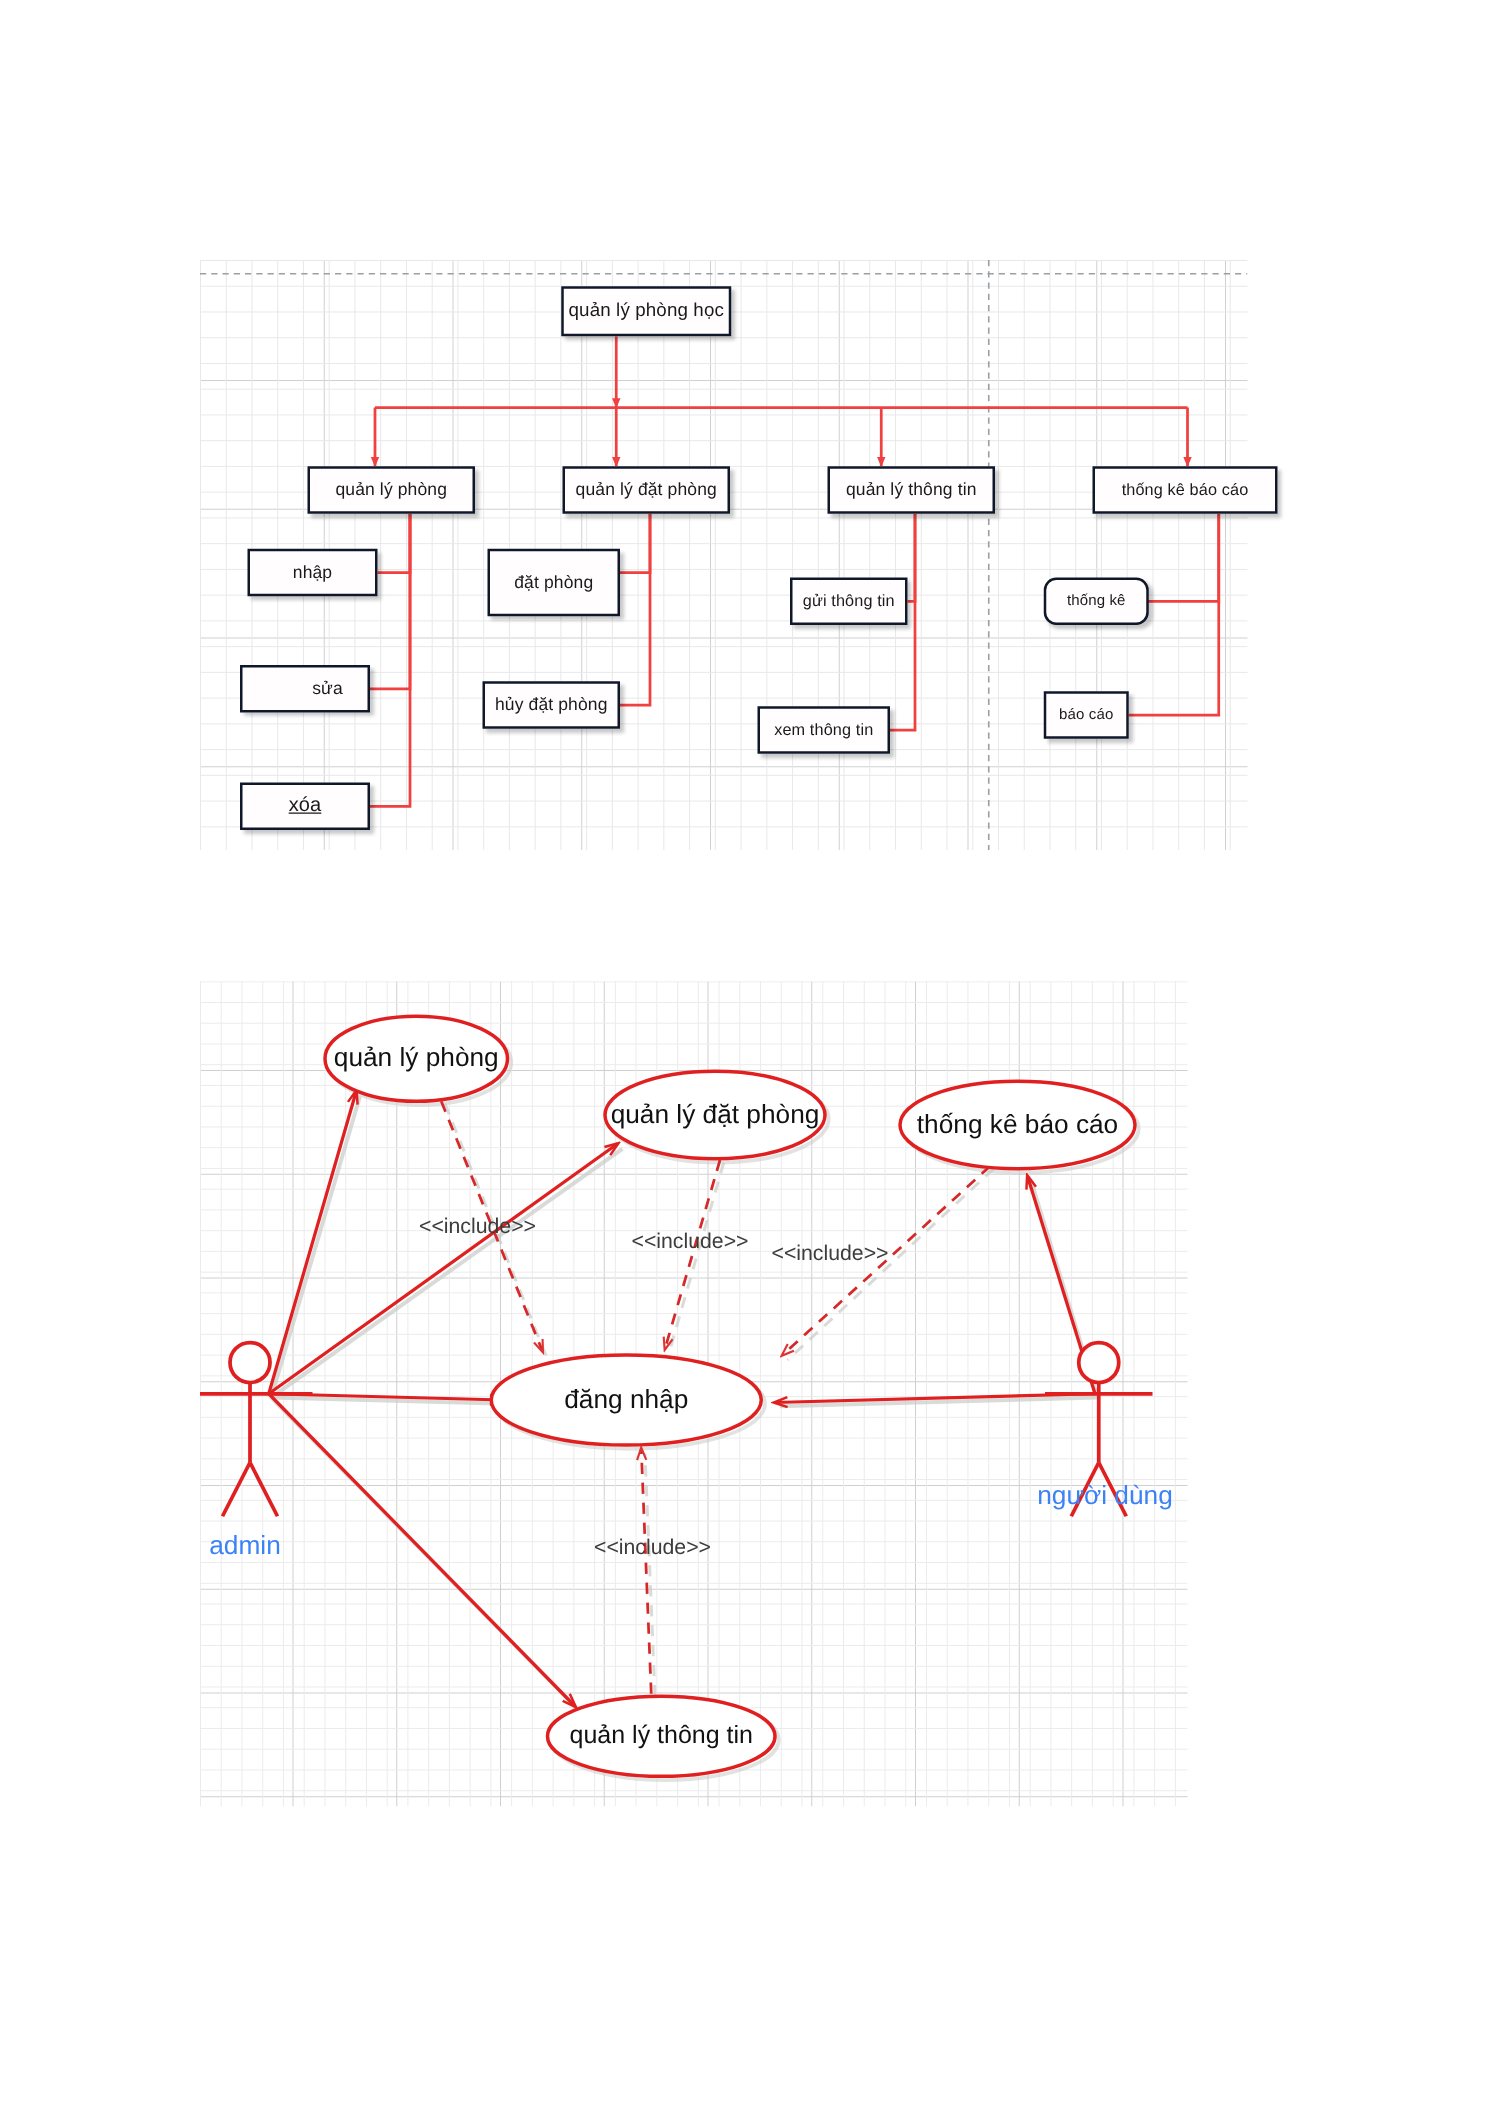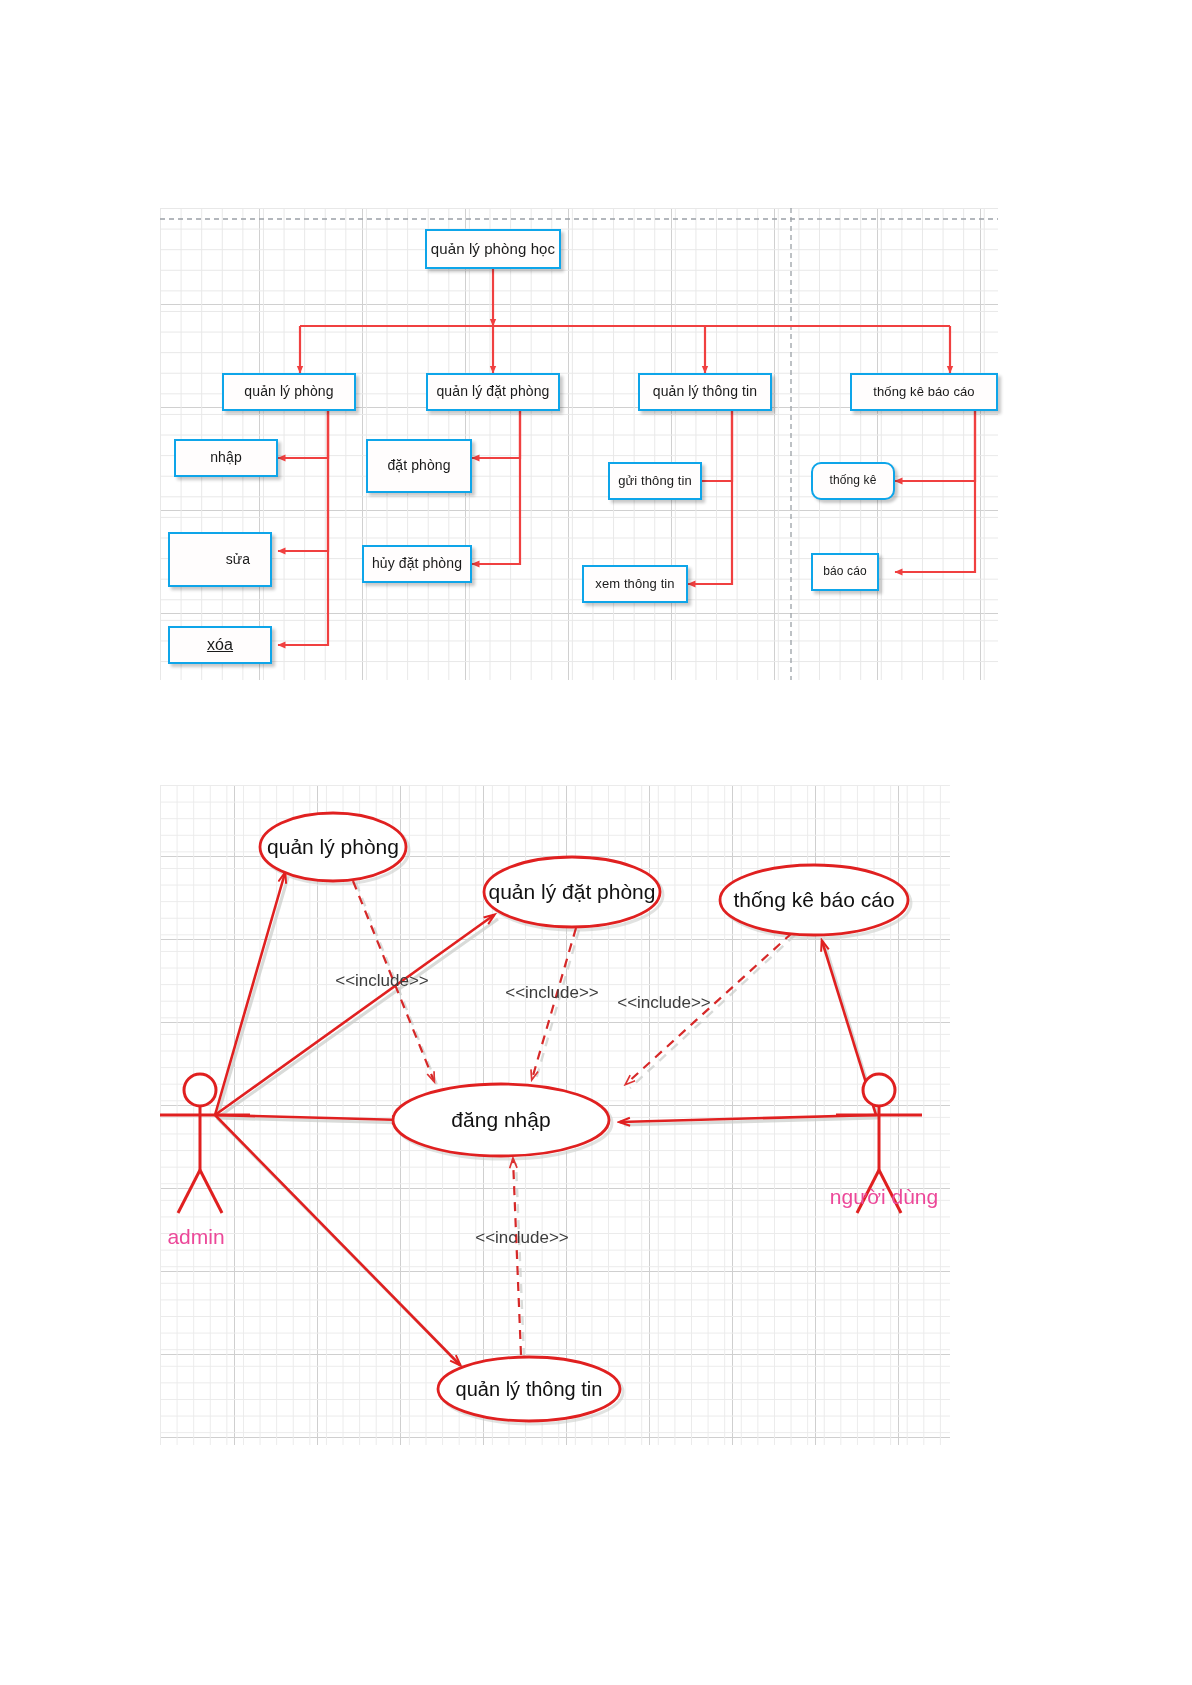--- a/index.html
+++ b/index.html
@@ -46,29 +46,30 @@
       linear-gradient(to right, #d0d0d0 1px, transparent 1px),
       linear-gradient(to bottom, #d0d0d0 1px, transparent 1px);
     background-size: 20.6px 20.6px, 20.6px 20.6px, 103px 103px, 103px 103px;
     background-position: 0 0, 0 0, -4px -7px, -4px -7px;
   }
 
   .node-box {
     position: absolute;
     box-sizing: border-box;
     background: #fffdfd;
-    border: 2px solid #0ea5e9;
+    border: 2px solid #0f172a;
     box-shadow: 3px 3px 3px rgba(0,0,0,0.22);
     display: flex;
     align-items: center;
     justify-content: center;
     color: #1a1a1a;
     letter-spacing: 0.1px;
     text-align: center;
     line-height: 1.1;
+    margin-left: 24px;
   }
 
   
   #usecase-diagram {
     left: 160px;
     top: 785px;
     width: 790px;
     height: 660px;
   }
   #usecase-diagram .grid-canvas {
@@ -100,21 +101,21 @@
     position: absolute;
     transform: translate(-50%, -50%);
     font-size: 17px;
     color: #3c3c3c;
     white-space: nowrap;
   }
   .actor-label {
     position: absolute;
     transform: translate(-50%, 0);
     font-size: 21px;
-    color: #ec4899;
+    color: #3b82f6;
     white-space: nowrap;
   }
 </style>
 </head>
 <body>
 
 <div id="page">
 
   <div class="diagram" id="decomp-diagram">
     <div class="grid-canvas"></div>
@@ -169,21 +170,21 @@
     <div class="node-box" style="left:478px;top:165px;width:134px;height:38px;font-size:14px;">
       <span>quản lý thông tin</span>
     </div>
     <div class="node-box" style="left:690px;top:165px;width:148px;height:38px;font-size:13px;">
       <span>thống kê báo cáo</span>
     </div>
 
     <div class="node-box" style="left:14px;top:231px;width:104px;height:38px;font-size:14px;">
       <span>nhập</span>
     </div>
-    <div class="node-box" style="left:8px;top:324px;width:104px;height:55px;font-size:14px;padding-left:36px;">
+    <div class="node-box" style="left:8px;top:324px;width:104px;height:38px;font-size:14px;padding-left:36px;">
       <span>sửa</span>
     </div>
     <div class="node-box" style="left:8px;top:418px;width:104px;height:38px;font-size:16px;text-decoration:underline;">
       <span>xóa</span>
     </div>
 
     <div class="node-box" style="left:206px;top:231px;width:106px;height:54px;font-size:14px;">
       <span>đặt phòng</span>
     </div>
     <div class="node-box" style="left:202px;top:337px;width:110px;height:38px;font-size:14px;">

